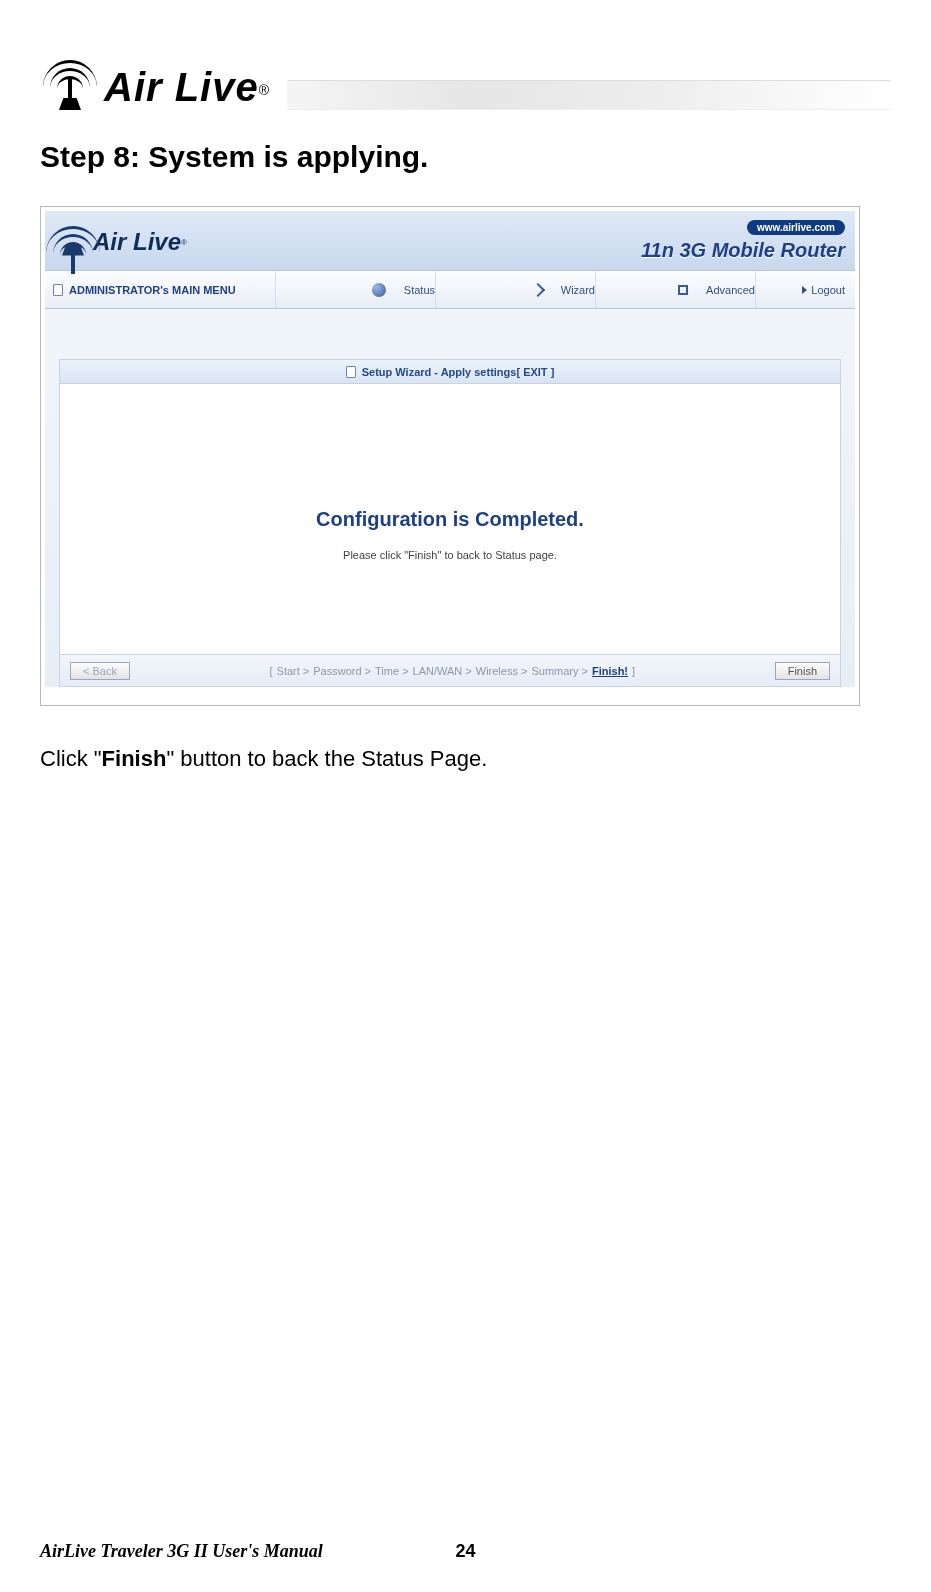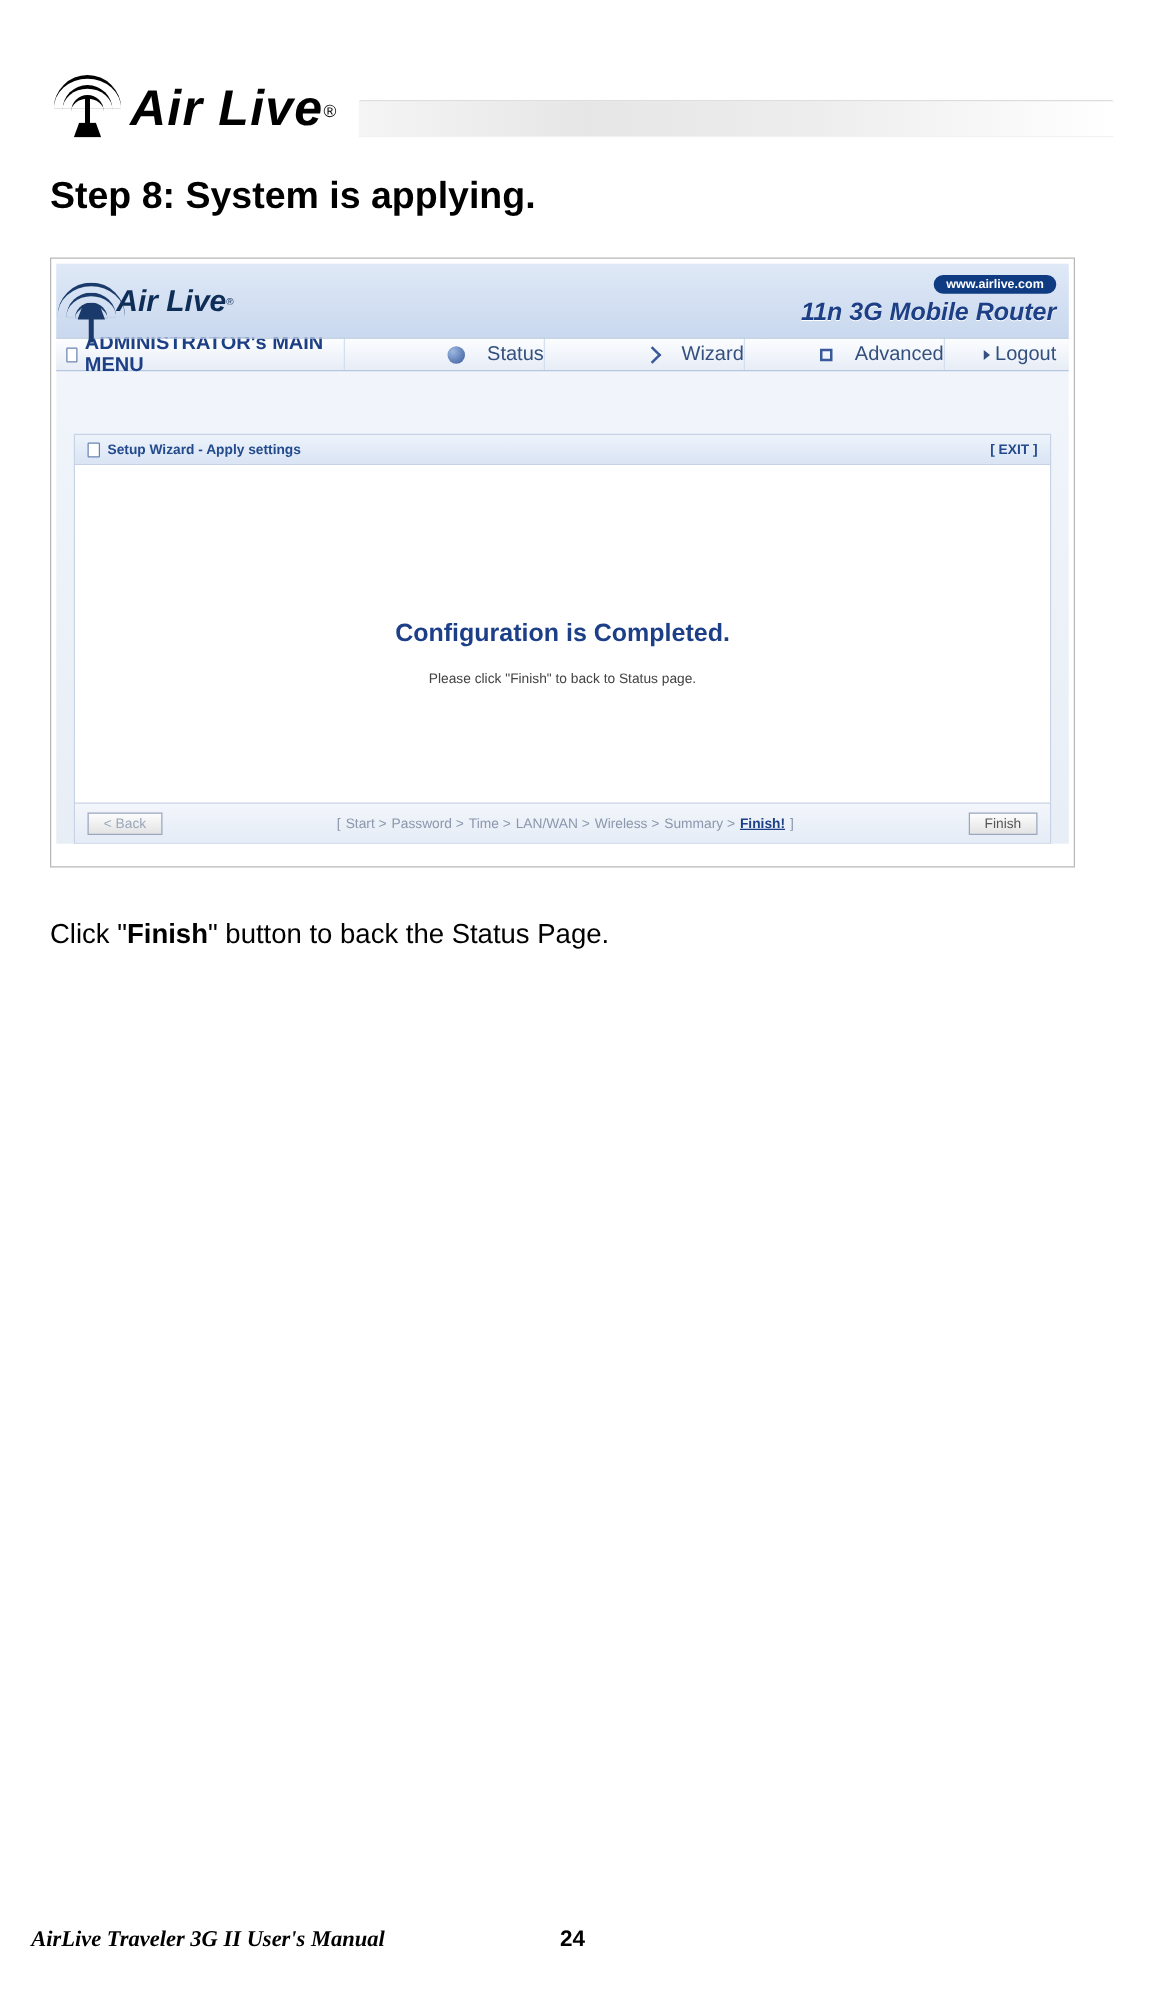--- a/index.html
+++ b/index.html
@@ -17,58 +17,58 @@
   .signal-icon .stem { position: absolute; width: 4px; height: 30px; background: #000; left: 50%; top: 18px; transform: translateX(-50%); }
   .signal-icon .base { position: absolute; width: 22px; height: 12px; background: #000; left: 50%; bottom: 0; transform: translateX(-50%); clip-path: polygon(20% 0, 80% 0, 100% 100%, 0 100%); }
   .brand-text .top { font-style: italic; font-weight: 900; font-size: 40px; letter-spacing: 1px; }
   .brand-text .reg { font-size: 14px; vertical-align: super; }
   .brand-hr { flex: 1; height: 30px; margin-left: 18px; background: linear-gradient(to right, #f5f5f5, #e6e6e6 30%, #ededed 60%, #fff); border-top: 1px solid #ddd; border-bottom: 1px solid #eee; border-radius: 2px; }
 
   
   .step-title { margin-top: 30px; font-weight: bold; font-size: 30px; }
   .instruction { margin-top: 40px; font-size: 22px; }
   .instruction .boldword { font-weight: bold; }
-  .footer { position: absolute; left: 25px; right: 40px; bottom: 30px; display: flex; align-items: baseline; }
+  .footer { position: absolute; left: 40px; right: 40px; bottom: 30px; display: flex; align-items: baseline; }
   .footer-title { font-style: italic; font-family: "Times New Roman", Times, serif; font-weight: bold; font-size: 18px; }
   .footer-page { position: absolute; left: 50%; transform: translateX(-50%); font-weight: bold; font-size: 18px; }
 
   
   .shot-frame { margin-top: 32px; border: 1px solid #b8b8b8; padding: 4px; width: 820px; }
   .shot { width: 100%; background: linear-gradient(#f3f7fc, #e8eef6); font-size: 11px; color: #2d3a55; }
 
   
   .banner { position: relative; height: 60px; display: flex; align-items: center; justify-content: space-between; padding: 0 10px; background: linear-gradient(#dfe9f7, #c9d8ee); border-bottom: 1px solid #b5c6de; }
   .banner-logo { display: flex; align-items: flex-end; gap: 2px; }
   .banner-logo .sig { width: 36px; height: 30px; position: relative; }
   .banner-logo .sig .arc { border-color: #1a3a6b; }
   .banner-logo .sig .stem, .banner-logo .sig .base { background: #1a3a6b; }
   .banner-logo .txt { font-style: italic; font-weight: 900; font-size: 24px; color: #0e2d57; }
   .banner-logo .reg { font-size: 8px; color: #0e2d57; vertical-align: super; }
   .banner-right { text-align: right; }
   .url-pill { display: inline-block; background: #0f3b82; color: #fff; font-size: 10px; padding: 2px 10px; border-radius: 10px; font-weight: bold; }
   .banner-model { margin-top: 4px; font-weight: bold; font-style: italic; font-size: 20px; color: #1d3f86; text-shadow: 0 1px 0 #fff; }
 
   
-  .menubar { display: flex; align-items: stretch; background: linear-gradient(#fcfdff, #e7edf6); border-bottom: 1px solid #b5c6de; height: 26px; font-size: 16px; }
+  .menubar { display: flex; align-items: stretch; background: linear-gradient(#fcfdff, #e7edf6); border-bottom: 1px solid #b5c6de; height: 38px; font-size: 11px; }
   .menu-left { flex: 0 0 230px; display: flex; align-items: center; gap: 6px; padding-left: 8px; font-weight: bold; color: #1d3f86; }
   .page-ico { width: 10px; height: 12px; background: #fff; border: 1px solid #6b86b2; border-radius: 1px; }
   .menu-mid { flex: 1; display: flex; }
   .menu-item { flex: 1; display: flex; align-items: center; justify-content: flex-end; gap: 18px; color: #33507e; border-left: 1px solid #d5def0; cursor: pointer; }
   .menu-item .mico { width: 14px; height: 14px; display: inline-block; }
   .mico.status { background: radial-gradient(circle at 30% 30%, #9db8e2, #39599a); border-radius: 50%; }
   .mico.wizard { border: 2px solid #39599a; border-left: none; border-bottom: none; width: 10px; height: 10px; transform: rotate(45deg); }
   .mico.adv { border: 2px solid #39599a; width: 10px; height: 10px; }
   .menu-logout { flex: 0 0 100px; display: flex; align-items: center; justify-content: flex-end; gap: 4px; padding-right: 10px; color: #33507e; border-left: 1px solid #d5def0; cursor: pointer; }
   .tri { width: 0; height: 0; border-left: 5px solid #33507e; border-top: 4px solid transparent; border-bottom: 4px solid transparent; }
 
   .spacer { height: 50px; }
 
   
   .wizard-panel { margin: 0 14px 14px; background: #fff; border: 1px solid #c7d2e5; }
-  .wizard-head { display: flex; align-items: center; justify-content: space-between; height: 24px; padding: 0 10px; background: linear-gradient(#edf3fb, #d9e4f4); border-bottom: 1px solid #c7d2e5; font-weight: bold; color: #234a8d; }
+  .wizard-head { display: flex; align-items: center; justify-content: center; height: 24px; padding: 0 10px; background: linear-gradient(#edf3fb, #d9e4f4); border-bottom: 1px solid #c7d2e5; font-weight: bold; color: #234a8d; }
   .wizard-head .left { display: flex; align-items: center; gap: 6px; }
   .exit-link { color: #234a8d; font-weight: bold; cursor: pointer; }
   .wizard-body { height: 270px; display: flex; flex-direction: column; align-items: center; justify-content: center; padding-top: 30px; }
   .config-complete { font-size: 20px; font-weight: bold; color: #1c3f87; margin-bottom: 18px; }
   .please-click { font-size: 11px; color: #434343; }
   .wizard-foot { display: flex; align-items: center; height: 32px; padding: 0 10px; background: linear-gradient(#f3f6fb, #e5ecf6); border-top: 1px solid #c7d2e5; justify-content: flex-end; }
   .btn { background: linear-gradient(#fdfdfd,#e3e3e3); border: 1px solid #9aa7bd; padding: 2px 12px; font-size: 11px; color: #555; cursor: pointer; }
   .btn.back { color: #9aa7bd; }
   .crumbs { flex: 1; text-align: center; color: #8a97ad; font-size: 11px; display: flex; justify-content: center; gap: 4px; }
   .crumbs .active { color: #1c3f87; font-weight: bold; text-decoration: underline; }

